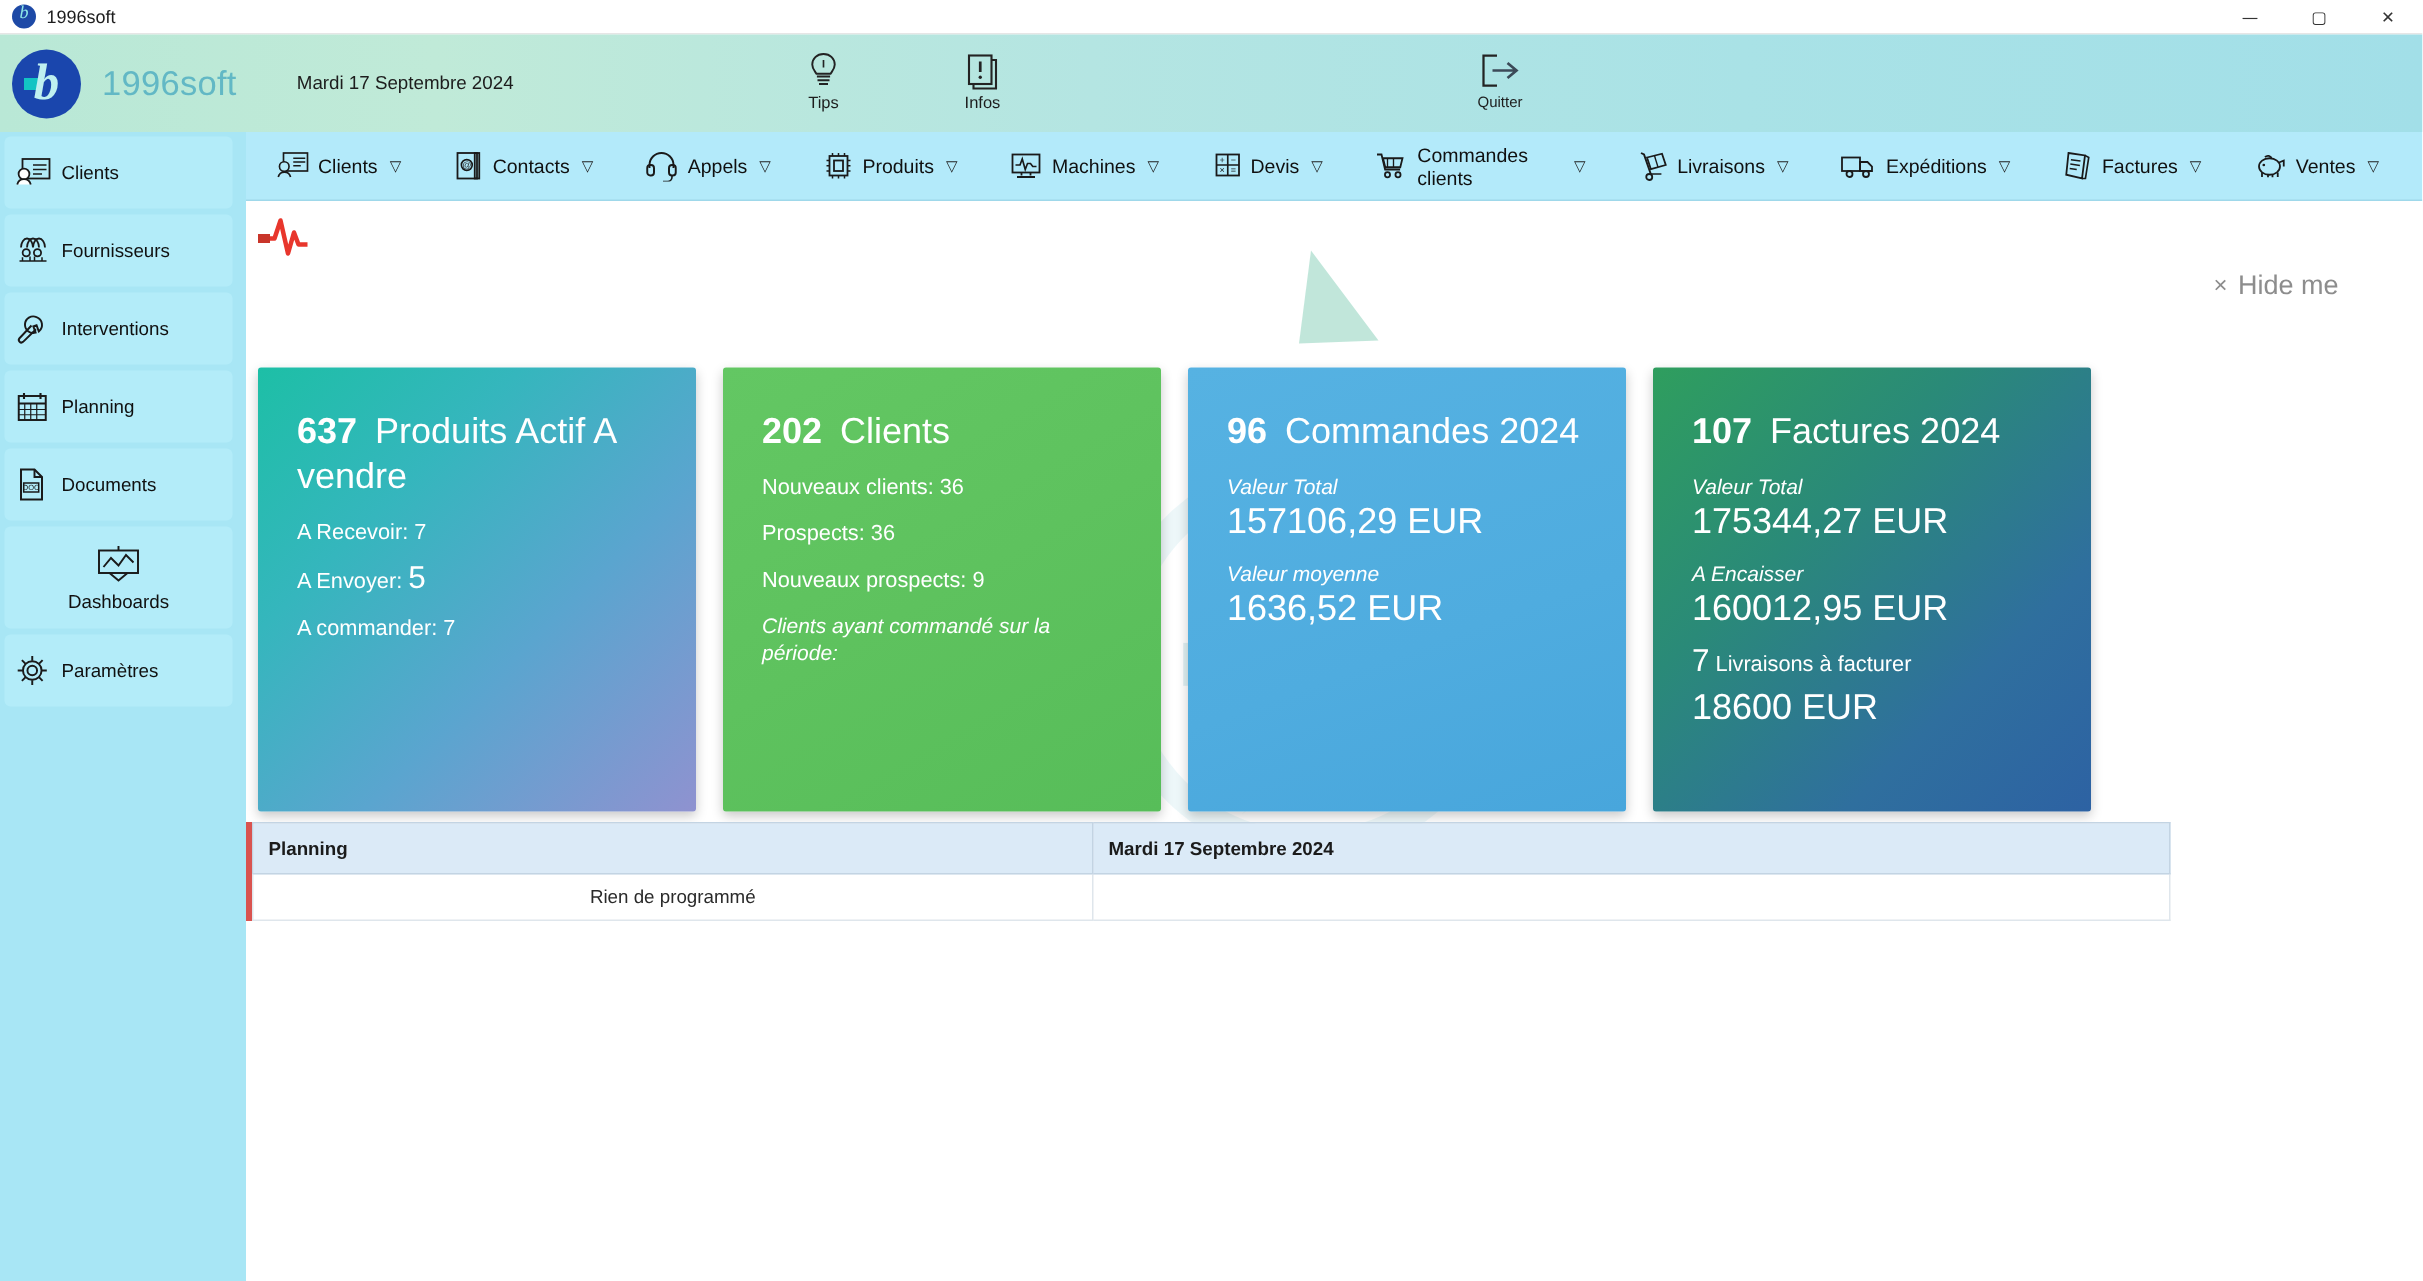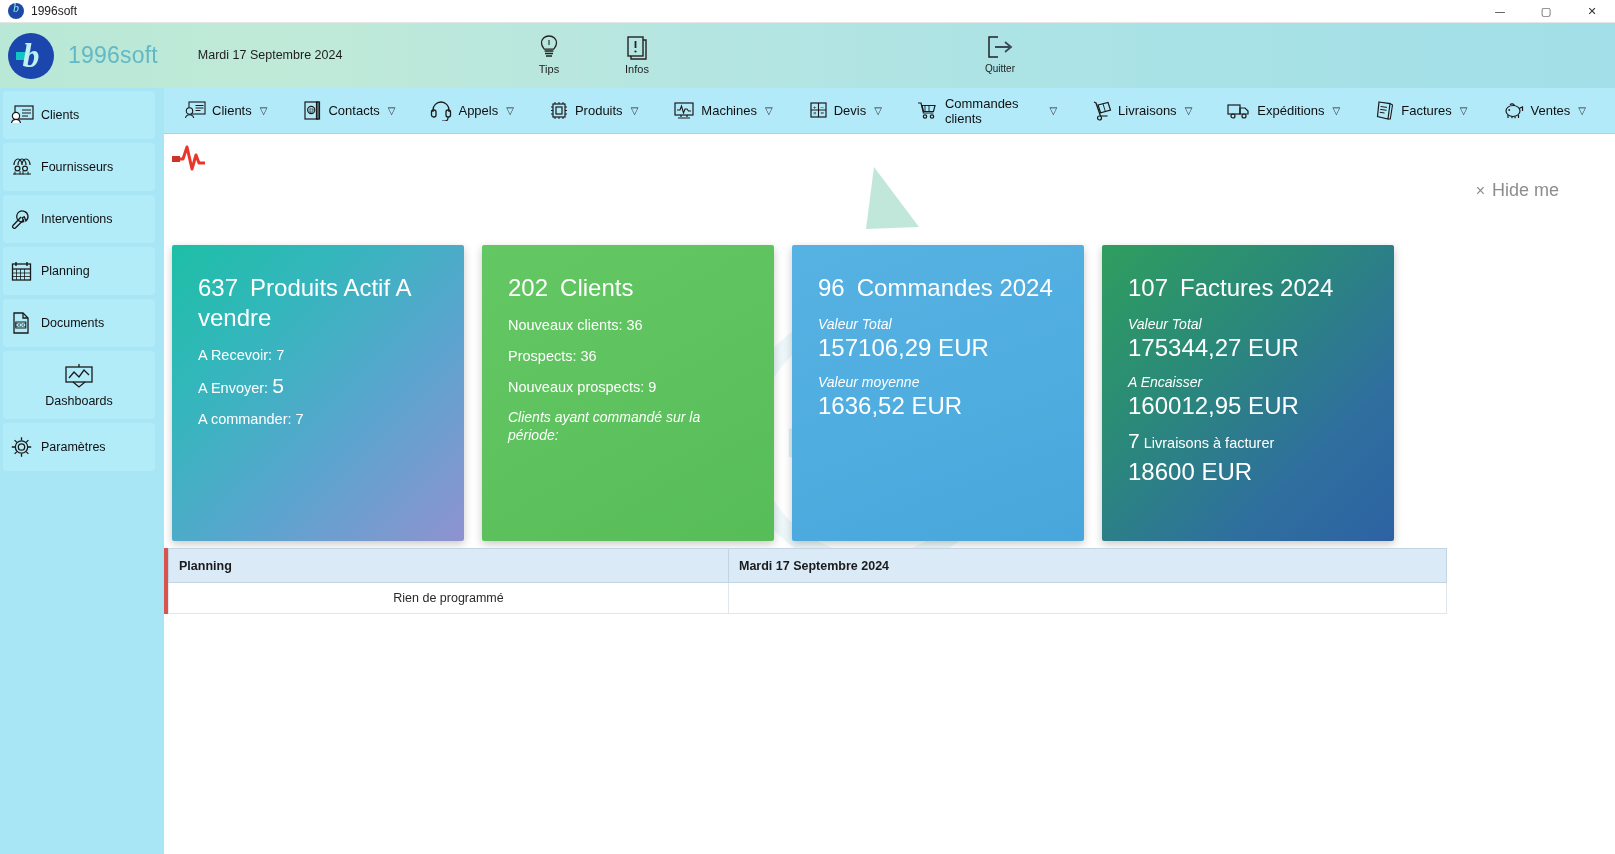--- a/index.html
+++ b/index.html
@@ -64,21 +64,21 @@
   }
   .brand-name {
     margin-left: 14px; font-size: 23px; color: #62b8c5; letter-spacing: .2px;
     font-family: "Liberation Sans", sans-serif;
   }
   .header-meta {
     margin-left: 40px; font-size: 12.5px; color: #1d1d1d; line-height: 21px;
   }
   .header-tools {
     position: absolute; left: 520px; top: 8px;
-    display: flex; gap: 30px;
+    display: flex; gap: 48px;
   }
   .tool-btn {
     width: 58px; text-align: center; font-size: 11px; color: #1d1d1d;
     display: flex; flex-direction: column; align-items: center; gap: 2px;
   }
   .tool-btn .glyph { height: 30px; display: flex; align-items: flex-end; justify-content: center; }
   .header-quit {
     position: absolute; left: 965px; top: 8px;
     width: 70px; text-align: right; font-size: 10px; color: #1d1d1d;
     display: flex; flex-direction: column; align-items: center; gap: 2px;
@@ -134,21 +134,21 @@
     box-shadow: 0 3px 8px rgba(0,0,0,.22);
     position: relative; overflow: hidden; cursor: pointer;
   }
   .card.c1 { background: linear-gradient(135deg, #1dbfa6 0%, #35b6bd 30%, #5aa5cf 62%, #8f92d0 100%); }
   .card.c2 { background: linear-gradient(150deg, #63c763 0%, #5ec25e 50%, #57bd59 100%); }
   .card.c3 { background: linear-gradient(160deg, #56b2e2 0%, #4facdf 60%, #48a6dc 100%); }
   .card.c4 { background: linear-gradient(135deg, #2f9e5e 0%, #2a8a78 35%, #2f6f9e 72%, #2d62a3 100%); }
   .card .ctitle {
     font-size: 24px; font-weight: 400; line-height: 30px; margin-bottom: 12px;
   }
-  .card .ctitle .num { margin-right: 12px; }
+  .card .ctitle .num { margin-right: 12px; font-weight: bold; }
   .card .crow { font-size: 14.5px; line-height: 20px; margin-bottom: 11px; }
   .card .crow .big { font-size: 21px; }
   .card .clbl { font-size: 14px; line-height: 18px; font-style: italic; }
   .card .cval { font-size: 24px; line-height: 29px; margin-bottom: 11px; }
   .card .crow.tight { margin-bottom: 4px; }
 
   
   .planning {
     position: absolute; left: 0; top: 414px; width: 1283px;
     border-left: 4px solid #d9534f;

